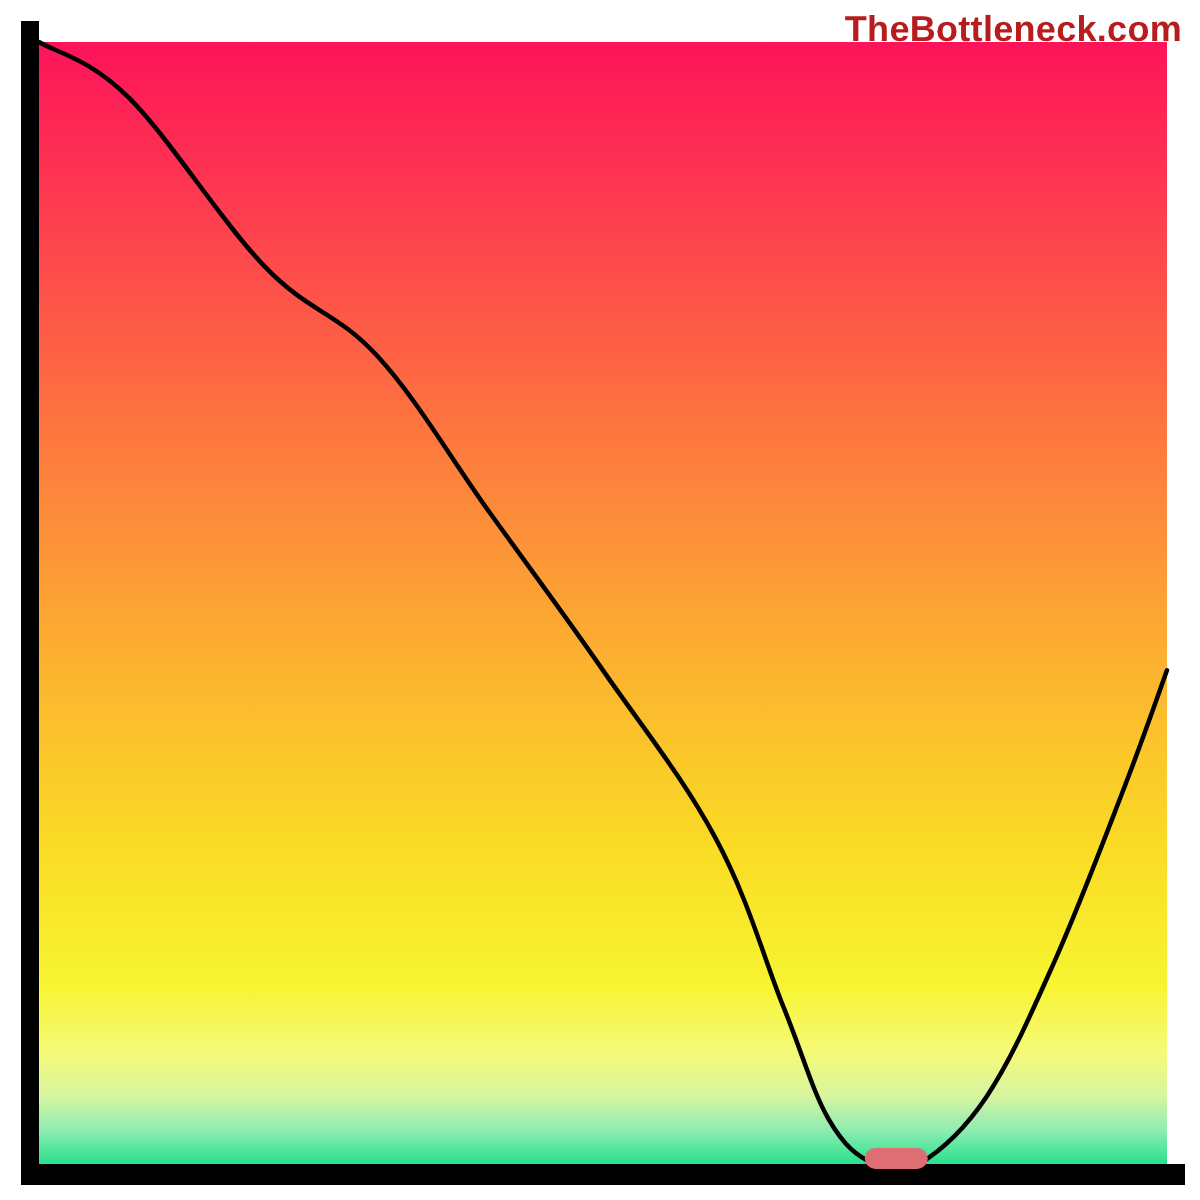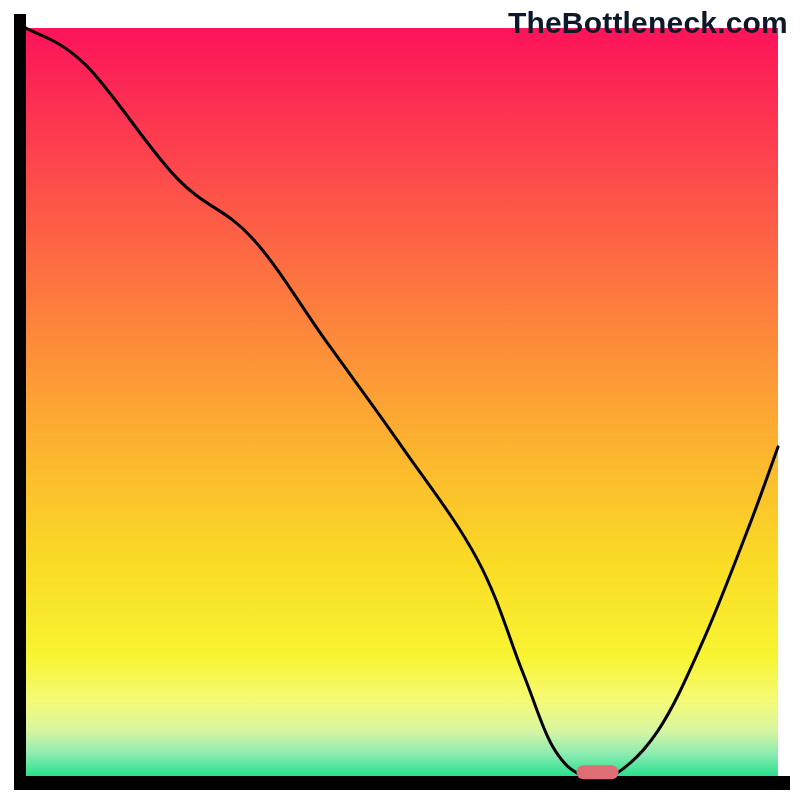--- a/index.html
+++ b/index.html
@@ -12,23 +12,23 @@
   }
   .chart-wrap {
     position: relative;
     width: 800px;
     height: 800px;
   }
   .watermark {
     position: absolute;
     top: 6px;
     right: 12px;
-    font-size: 30px;
+    font-size: 24px;
     font-weight: 600;
-    color: #0f172a;
+    color: #b91c1c;
     letter-spacing: 0.2px;
     pointer-events: none;
   }
   svg {
     position: absolute;
     left: 0;
     top: 0;
   }
 </style>
 </head>

